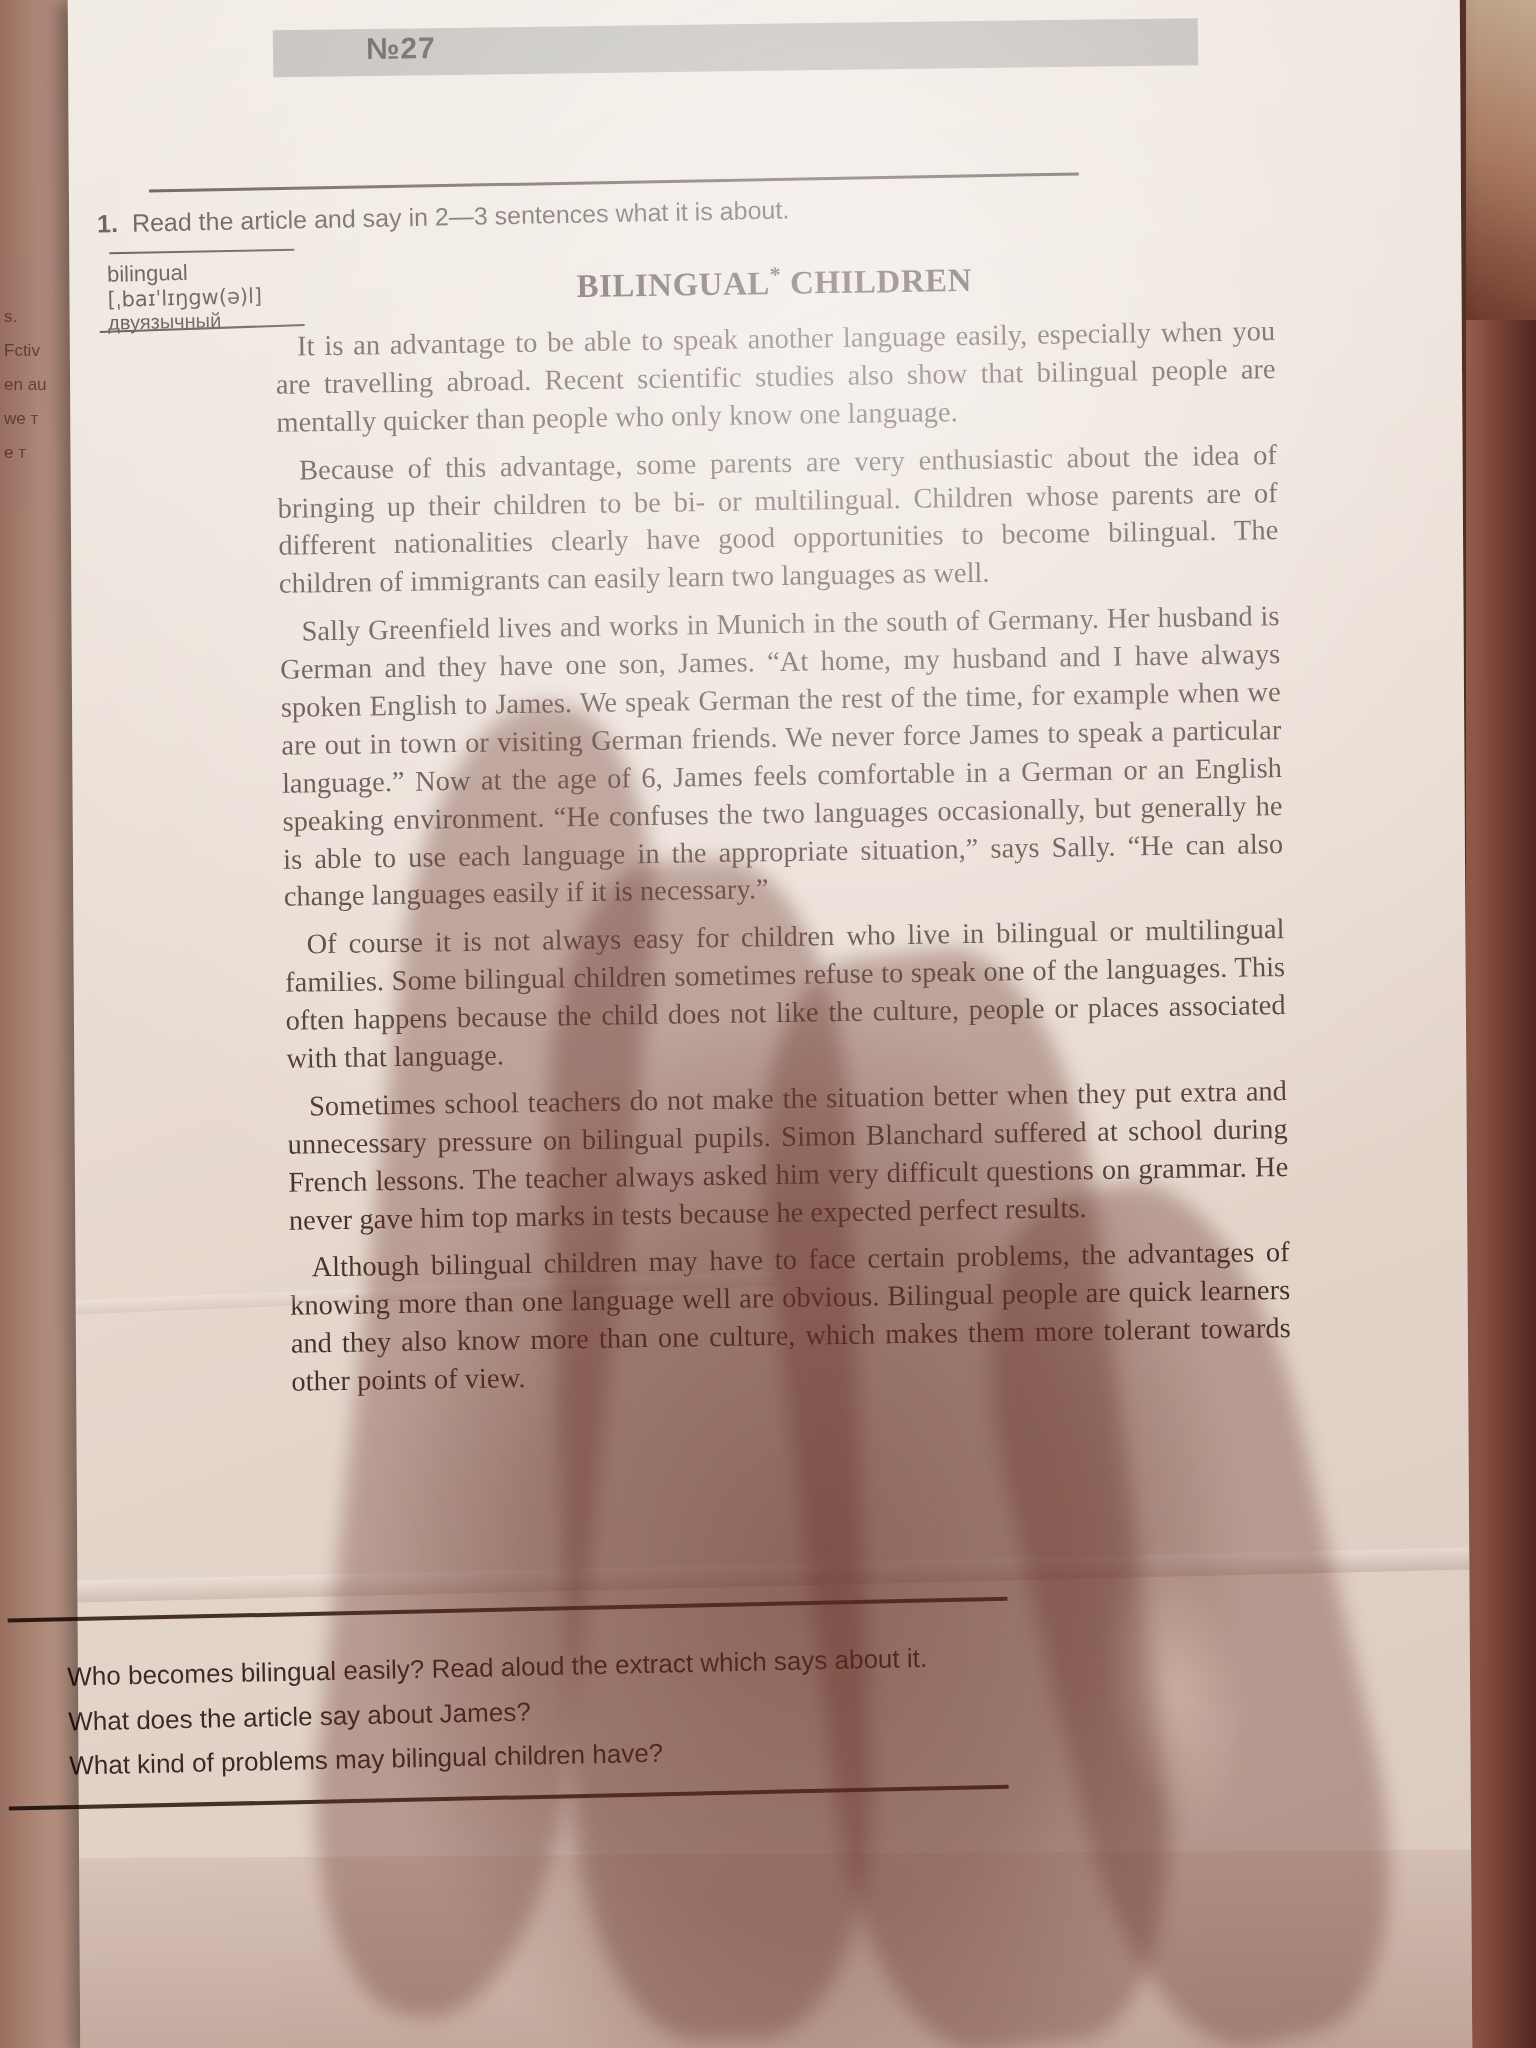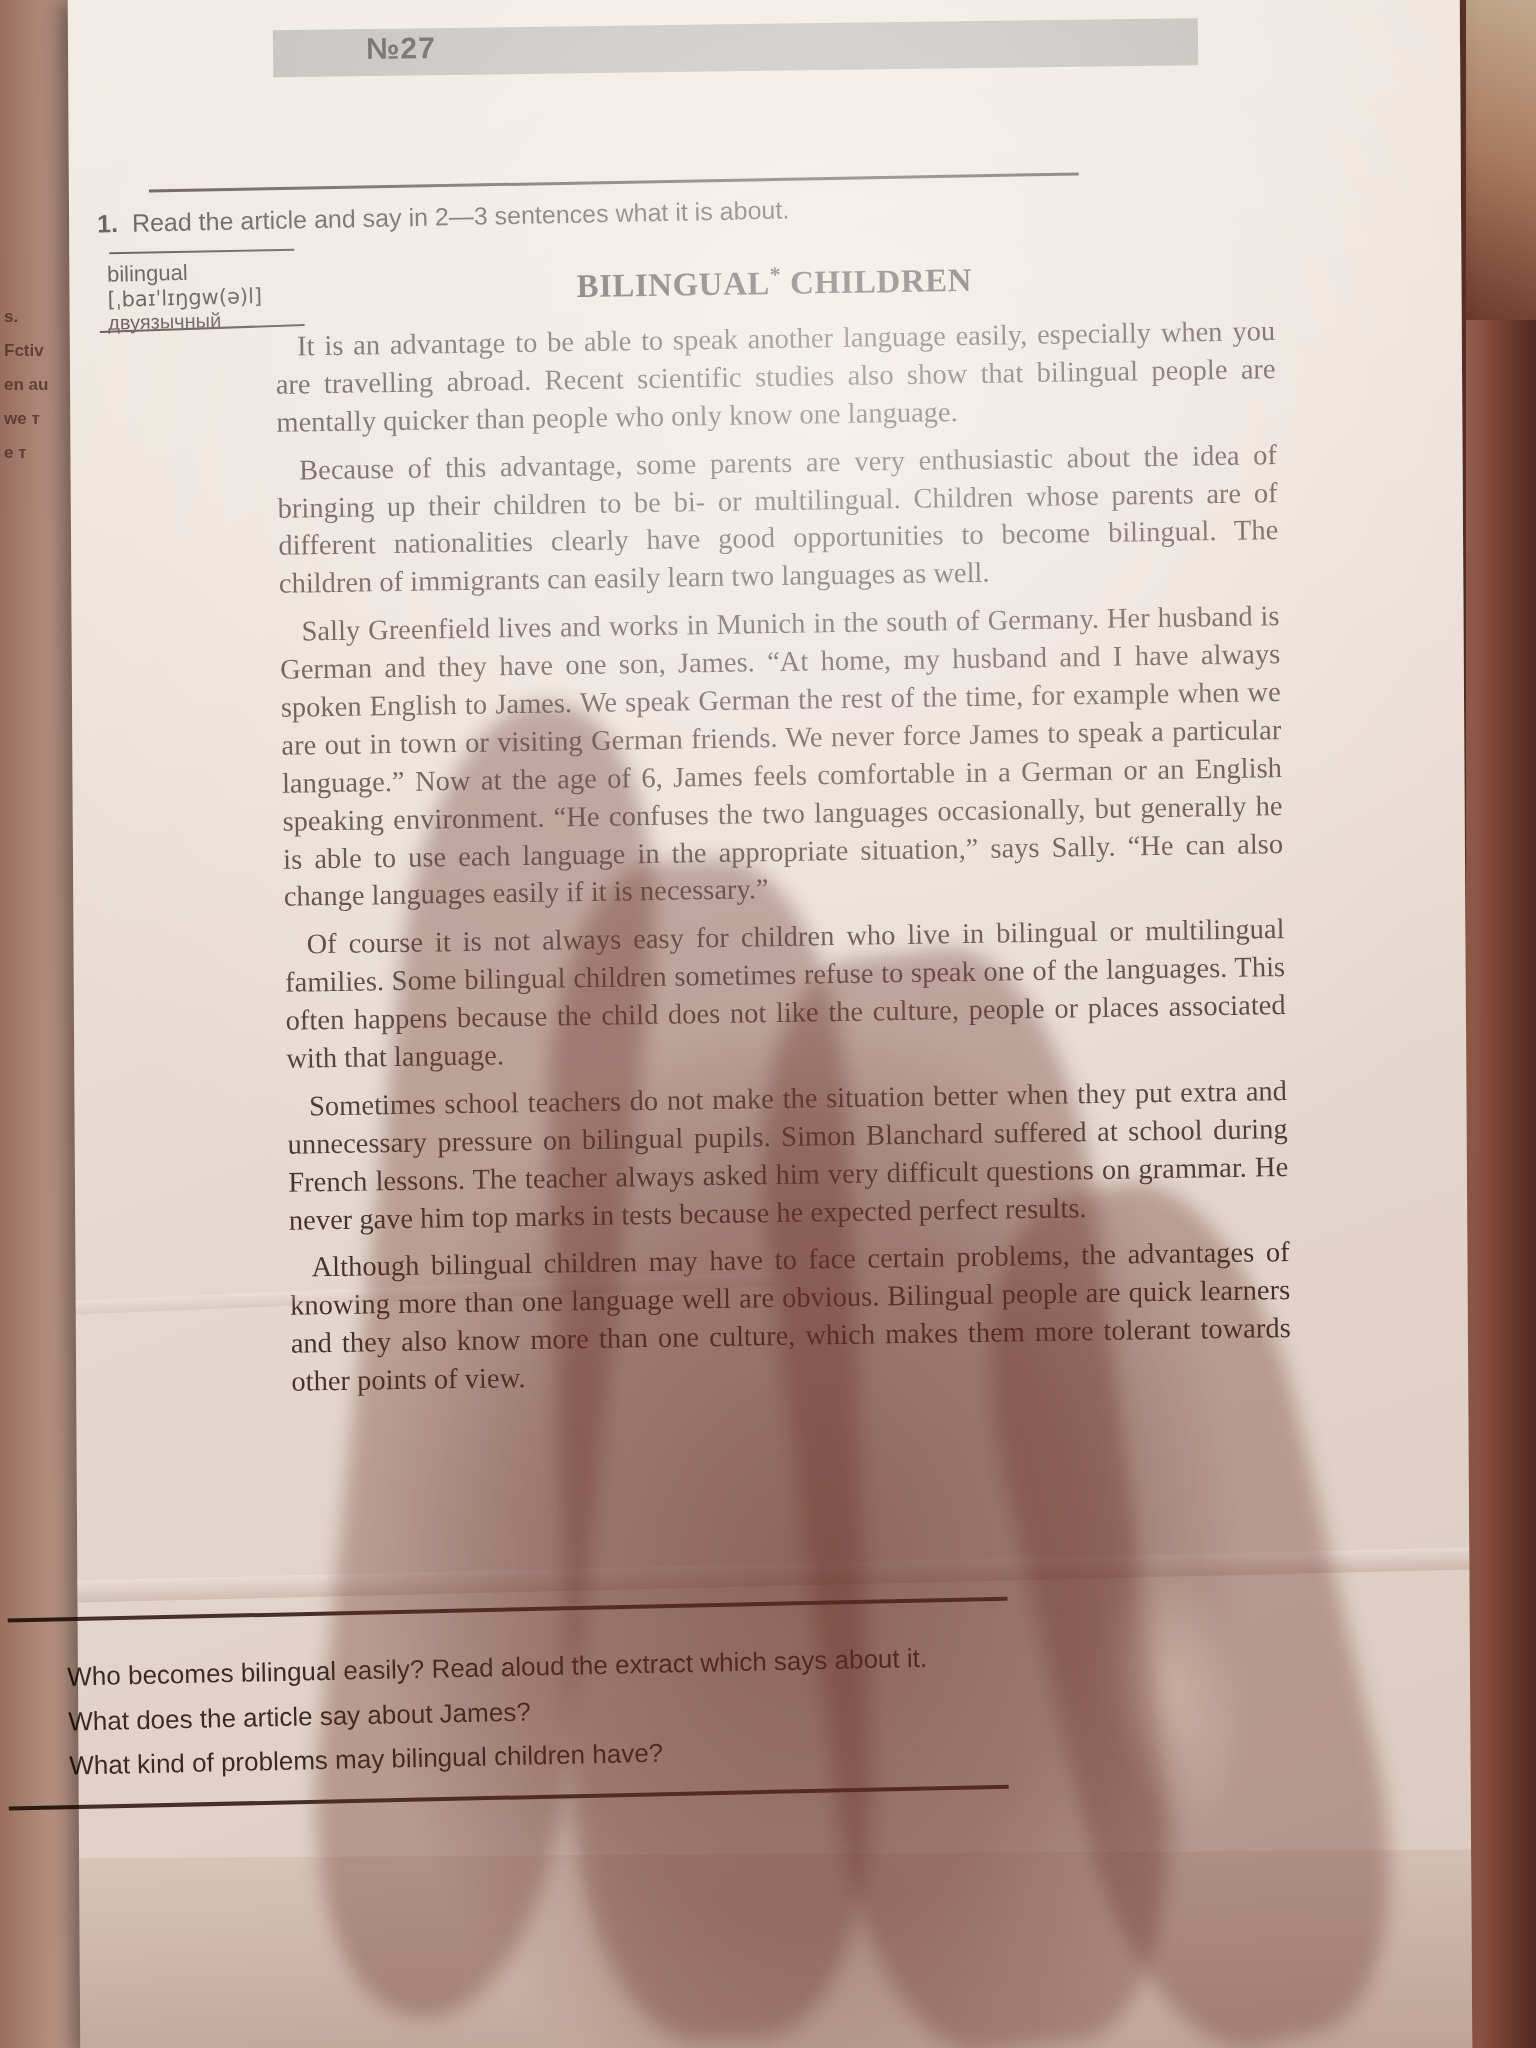--- a/index.html
+++ b/index.html
@@ -43,21 +43,20 @@
     background: linear-gradient(200deg,#c2a98f 0%, #a8795f 50%, #6d3a2c 100%);
   }
 
   
   .left-page {
     position: absolute;
     left: 0; top: 0;
     width: 110px; height: 2048px;
     background: linear-gradient(90deg,#9d7363 0%, #c6a392 70%, #d8bcab 100%);
     opacity: .95;
-    font-weight: bold;
   }
   .left-page-text {
     position: absolute;
     left: 4px;
     top: 300px;
     width: 46px;
     color: #4a2a22;
     font-size: 17px;
     line-height: 34px;
     font-family: "Liberation Sans", sans-serif;

